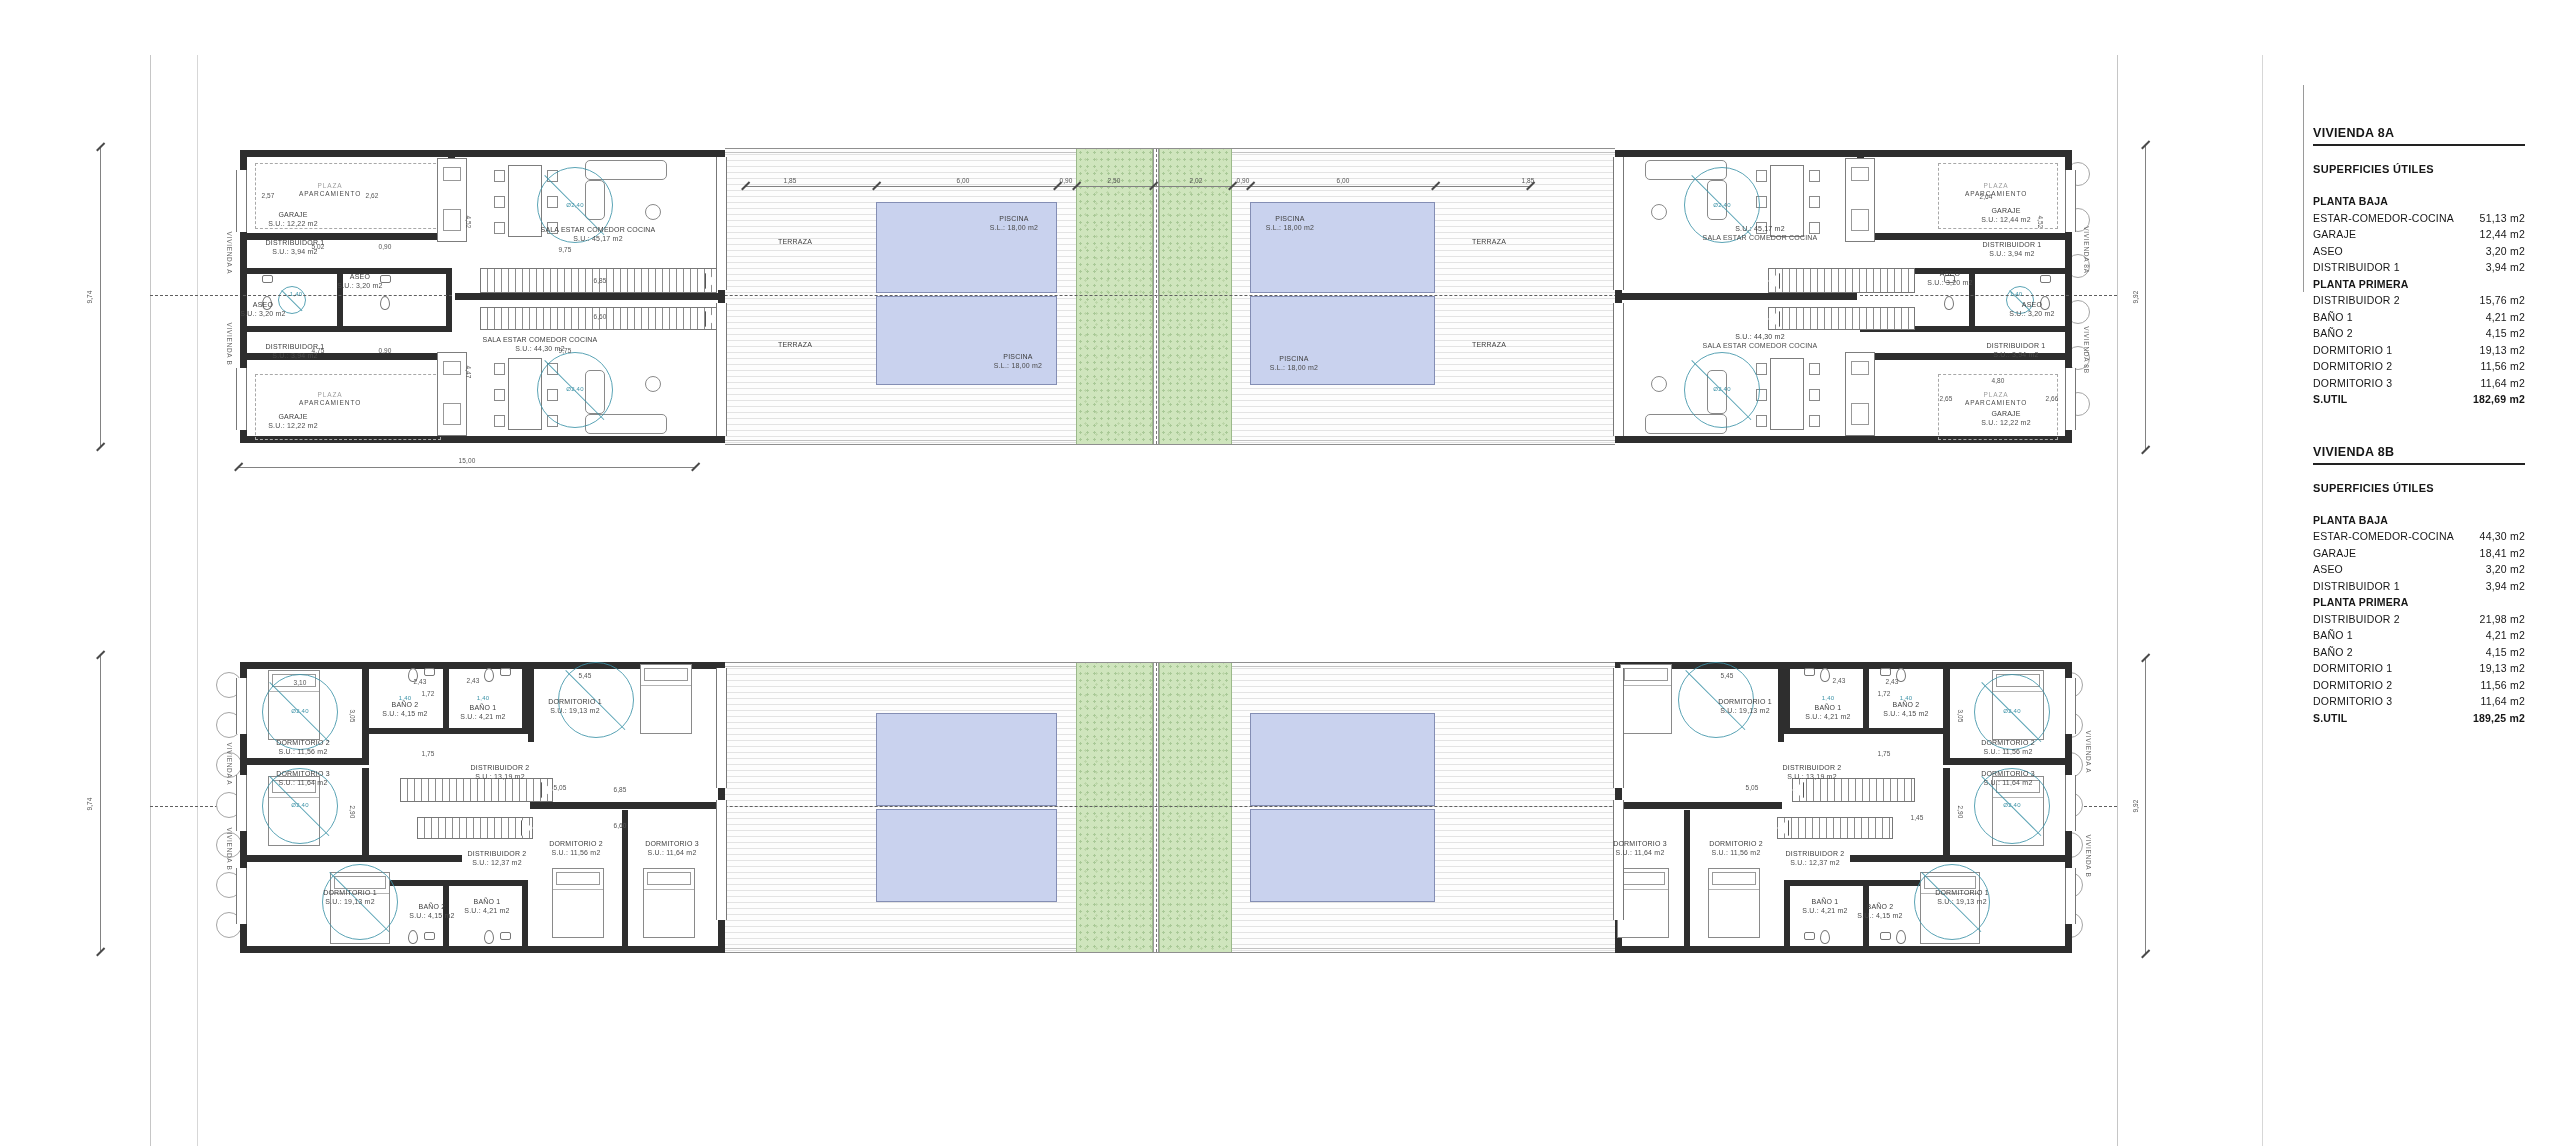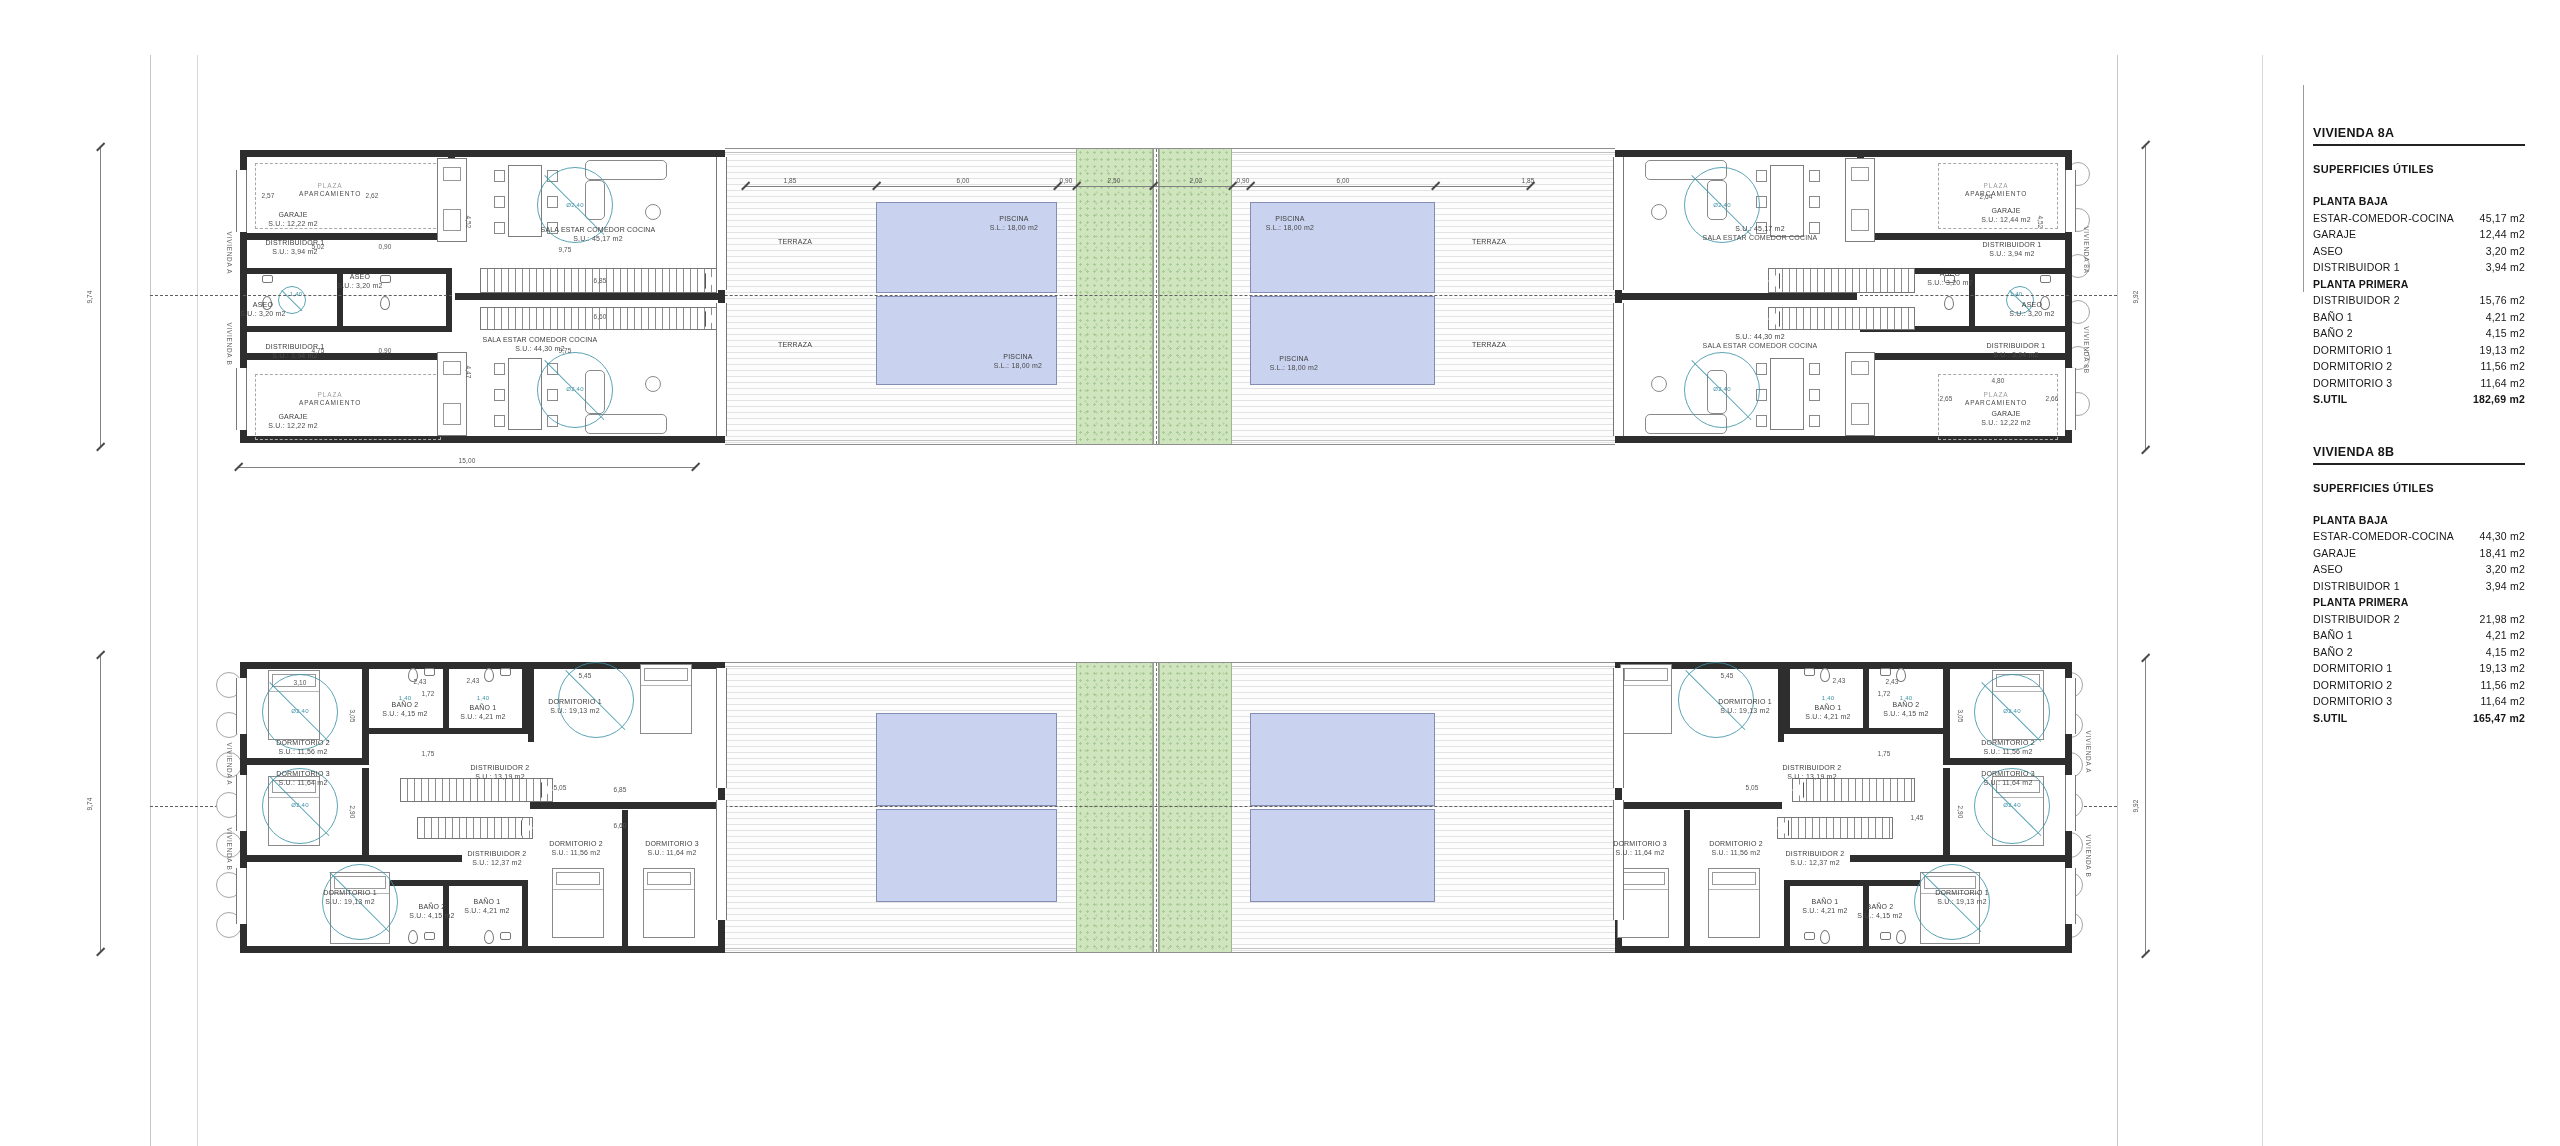--- a/index.html
+++ b/index.html
@@ -789,21 +789,21 @@
     </div>
 
   <aside class="legend">
     <div class="lg-unit">
       <div class="lg-title">VIVIENDA 8A</div>
       <div class="lg-sub">SUPERFICIES ÚTILES</div>
       <div class="lg-body">
         <div class="lg-h">PLANTA BAJA</div>
         <div class="lg-row">
             <span>ESTAR-COMEDOR-COCINA</span>
-            <span>45,17 m2</span>
+            <span>51,13 m2</span>
           </div>
         <div class="lg-row">
             <span>GARAJE</span>
             <span>12,44 m2</span>
           </div>
         <div class="lg-row">
             <span>ASEO</span>
             <span>3,20 m2</span>
           </div>
         <div class="lg-row">
@@ -882,18 +882,18 @@
         <div class="lg-row">
             <span>DORMITORIO 2</span>
             <span>11,56 m2</span>
           </div>
         <div class="lg-row">
             <span>DORMITORIO 3</span>
             <span>11,64 m2</span>
           </div>
         <div class="lg-row lg-total">
             <span>S.UTIL</span>
-            <span>165,47 m2</span>
+            <span>189,25 m2</span>
           </div>
       </div>
     </div>
   </aside>
 </div>
 
 </body></html>

